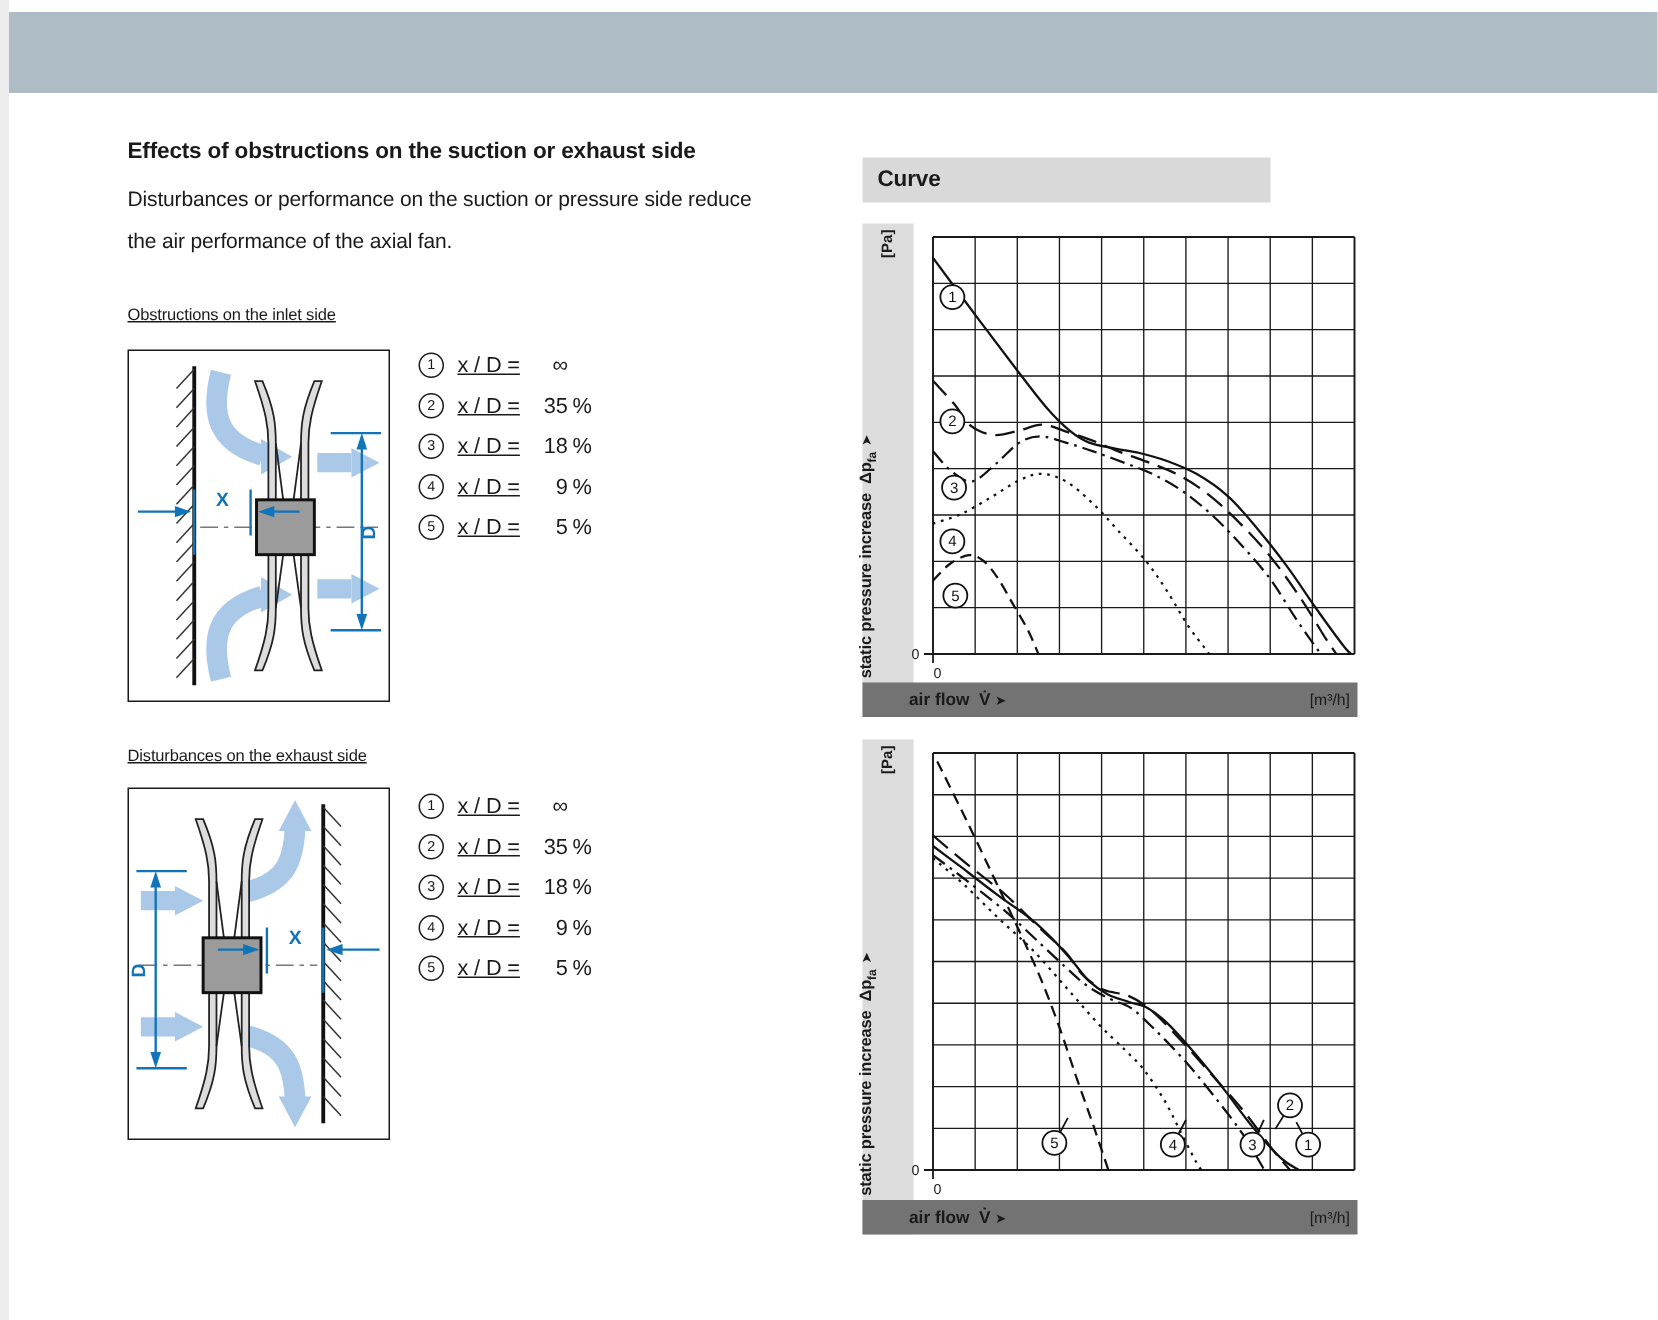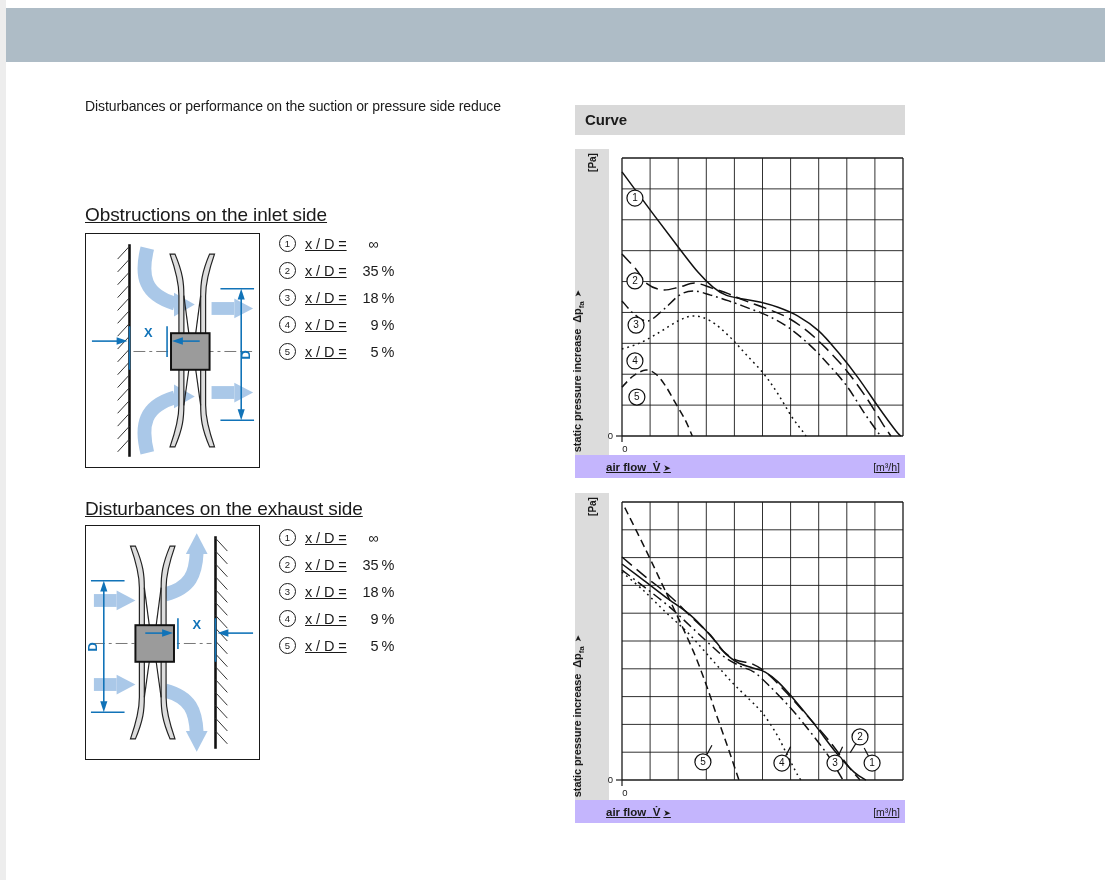--- a/index.html
+++ b/index.html
@@ -8,68 +8,70 @@
     font-family:"Liberation Sans","DejaVu Sans",sans-serif;color:#1a1a1a;
     overflow:hidden;
   }
   .left-edge{position:absolute;left:0;top:0;width:6px;height:880px;background:#ededed;}
   .top-bar{position:absolute;left:6px;top:8px;right:0;height:54px;background:#aebcc6;}
 
   .intro{position:absolute;left:85px;top:92px;width:470px;}
   .intro h1{font-size:15px;font-weight:bold;margin:0 0 9px 0;letter-spacing:-0.1px;}
   .intro p{margin:0;font-size:14px;line-height:28px;letter-spacing:-0.1px;}
 
-  .sub-heading{position:absolute;left:85px;font-size:19px;text-decoration:underline;letter-spacing:-0.1px;}
+  .sub-heading{position:absolute;left:85px;font-size:11px;text-decoration:underline;letter-spacing:-0.1px;}
   #heading-inlet{top:204px;}
   #heading-exhaust{top:498px;}
 
   .diagram{position:absolute;left:85px;width:175px;height:235px;border:1.6px solid #1a1a1a;box-sizing:border-box;background:#fff;}
   #diagram-inlet{top:233px;}
   #diagram-exhaust{top:525px;}
   .diagram svg{position:absolute;left:0;top:0;width:100%;height:100%;}
 
   .legend{position:absolute;left:279px;width:170px;}
   #legend-inlet{top:230px;}
   #legend-exhaust{top:524px;}
   .legend-row{height:27px;display:flex;align-items:center;}
   .legend-badge{width:15px;height:15px;border:1.1px solid #1a1a1a;border-radius:50%;
     display:flex;align-items:center;justify-content:center;font-size:9.5px;flex:0 0 auto;}
   .legend-label{font-size:14.5px;margin-left:9px;letter-spacing:-0.1px;text-decoration:underline;}
   .legend-num{font-size:14.5px;width:26px;text-align:right;margin-left:6px;}
   .legend-unit{font-size:14.5px;width:18px;margin-left:3px;}
 
-  .curve-header{position:absolute;left:575px;top:105px;width:330px;height:30px;background:#d9d9d9;
+  .curve-header{position:absolute;left:575px;top:105px;width:272px;height:30px;background:#d9d9d9;
     font-size:15px;font-weight:bold;line-height:30px;padding-left:10px;box-sizing:border-box;letter-spacing:-0.1px;}
 
   .chart{position:absolute;left:575px;width:330px;}
   #chart-1{top:149px;height:329px;}
   #chart-2{top:493px;height:330px;}
   .ybar{position:absolute;left:0;top:0;bottom:0;width:34px;background:#dcdcdc;}
-  .xbar{position:absolute;left:0;bottom:0;width:330px;height:23px;background:#c4b5fd;
+  .xbar{position:absolute;left:0;bottom:0;width:330px;height:23px;background:#737373;
     display:flex;align-items:center;justify-content:space-between;box-sizing:border-box;
-    padding:0 5px 0 31px;text-decoration:underline;}
+    padding:0 5px 0 31px;}
   .pa{position:absolute;top:8px;left:50%;transform:translateX(-50%) rotate(-90deg);
     font-size:10px;font-weight:bold;white-space:nowrap;}
   .ylab{position:absolute;left:11px;bottom:26px;transform:rotate(-90deg);transform-origin:left bottom;
     font-size:11px;font-weight:bold;white-space:nowrap;letter-spacing:-0.1px;}
   .ylab sub{font-size:8px;}
   .ylab .ax-arrow{font-size:9px;margin-left:4px;}
   .xl-group{font-size:11.5px;font-weight:bold;white-space:nowrap;}
   .xl-group .ax-arrow{font-size:9px;margin-left:3px;}
   .xl-unit{font-size:10.5px;font-weight:normal;}
   .chart svg.plot{position:absolute;left:0;top:0;width:100%;height:100%;}
 </style>
 </head>
 <body>
 
 <div class="left-edge"></div>
 <div class="top-bar"></div>
 
 <div class="intro">
+  <h1>Effects of obstructions on the suction or exhaust side</h1>
   <p>Disturbances or performance on the suction or pressure side reduce</p>
+  <p>the air performance of the axial fan.</p>
 </div>
 
 <div class="sub-heading" id="heading-inlet">Obstructions on the inlet side</div>
 
 <div class="diagram" id="diagram-inlet">
   <svg viewBox="0 0 175 235">
     <g stroke="#aac8e8" fill="#aac8e8">
       <path d="M 62 14 C 55 42 59 61 90 70" fill="none" stroke-width="14"></path>
       <polygon points="89,59 110,71 89,83" stroke="none"></polygon>
       <path d="M 62 221 C 55 193 59 174 90 165" fill="none" stroke-width="14"></path>

